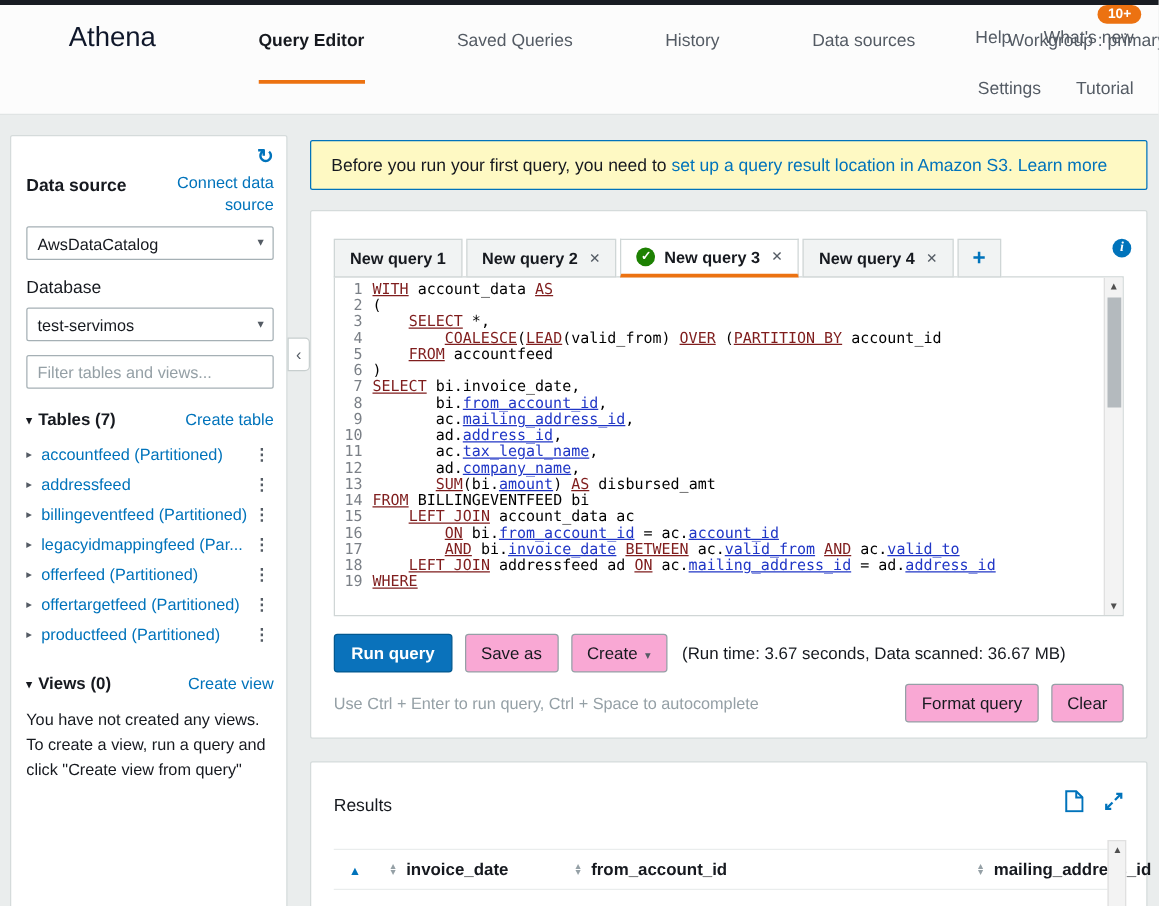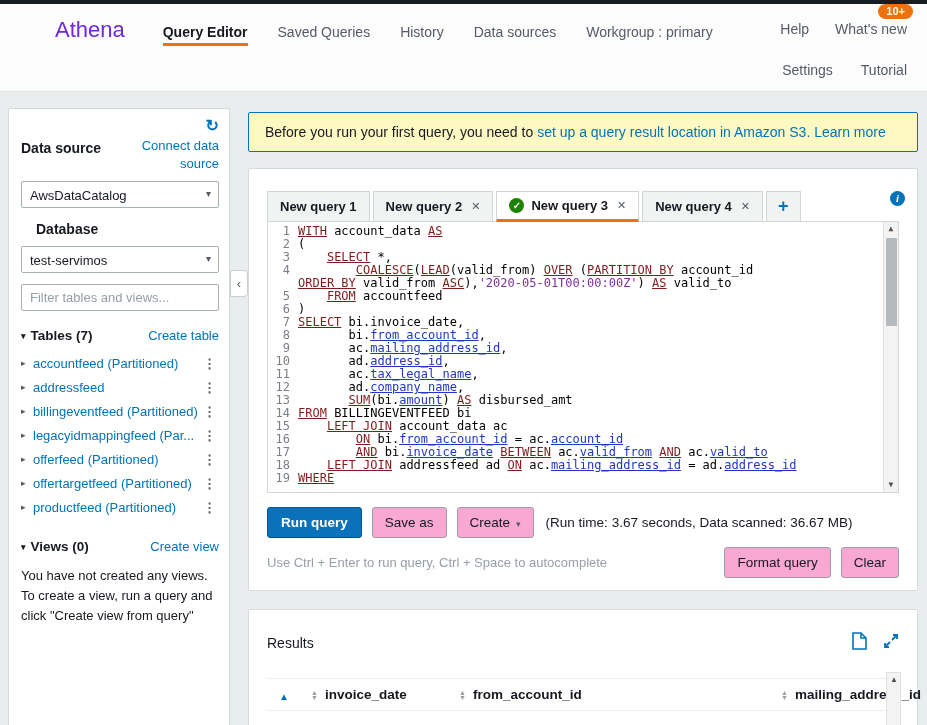--- a/index.html
+++ b/index.html
@@ -3,42 +3,42 @@
 <meta charset="utf-8">
 <style>
   * { margin:0; padding:0; box-sizing:border-box; }
   html,body { width:927px; height:725px; }
   body { font-family:"Liberation Sans", sans-serif; background:#eaeded; overflow:hidden; position:relative; color:#16191f; }
 
   
   .topstrip { position:absolute; top:0; left:0; right:0; height:4px; background:#181c23; z-index:5; }
   header { position:absolute; top:4px; left:0; right:0; height:88px; background:#fcfcfc; border-bottom:1px solid #e0e4e4; }
   .hrow1 { display:flex; align-items:baseline; padding:13px 0 0 55px; }
-  .logo { font-size:22px; color:#6d28d9; margin-right:38px; }
+  .logo { font-size:22px; color:#0f172a; margin-right:38px; }
   .mainnav { display:flex; align-items:baseline; }
-  .navitem { font-size:14px; color:#545b64; margin-right:30px; padding-bottom:3px; cursor:pointer; white-space:nowrap; }
+  .navitem { font-size:14px; color:#545b64; margin-right:30px; padding-bottom:24px; cursor:pointer; white-space:nowrap;margin-left:44px; }
   .navitem.active { color:#16191f; font-weight:bold; border-bottom:3px solid #ec7211; }
   .hright { position:absolute; top:17px; right:20px; display:flex; gap:26px; font-size:14px; color:#545b64; }
   .hlink { cursor:pointer; }
   .badge { position:absolute; top:4px; right:14px; background:#ec7211; color:#fff; font-size:11px; font-weight:bold; padding:1px 8px 2px; border-radius:9px; z-index:10; }
   .hrow2 { position:absolute; top:58px; right:20px; display:flex; gap:28px; font-size:14px; color:#545b64; }
 
   
   .content { position:absolute; top:92px; left:0; right:0; bottom:0; background:#eaeded; overflow:hidden; }
 
   
   .sidebar { position:absolute; top:16px; left:8px; width:222px; height:650px; background:#fff; border:1px solid #d5dbdb; border-radius:2px; padding:8px 10px 10px 12px; }
   .refresh-row { text-align:right; height:18px; }
   .refresh { color:#0073bb; font-size:16px; font-weight:bold; cursor:pointer; line-height:16px; display:inline-block; }
   .ds-row { display:flex; justify-content:space-between; margin-top:2px; }
   .ds-label { font-weight:bold; font-size:14px; padding-top:3px; }
   .connect-link { color:#0073bb; font-size:13px; text-align:right; width:102px; line-height:1.35; cursor:pointer; }
   .select { position:relative; margin-top:9px; height:27px; border:1px solid #a5b0b5; border-radius:2px; background:#fff; font-size:13px; padding:6px 20px 0 8px; cursor:pointer; white-space:nowrap; overflow:hidden; }
   .select .caret { position:absolute; right:7px; top:6px; color:#545b64; font-size:10px; }
-  .db-label { font-weight:bold; font-size:14px; margin-top:13px;margin-left:15px; }
+  .db-label { font-weight:normal; font-size:14px; margin-top:13px; }
   .filter { margin-top:11px; width:100%; height:27px; border:1px solid #a5b0b5; border-radius:2px; font-size:13px; padding:0 8px; color:#16191f; font-family:inherit; background:#fff; }
   .filter::placeholder { color:#95a0a6; }
   .sec-row { display:flex; justify-content:space-between; align-items:center; margin-top:17px; }
   .sec-title { font-size:13.5px; font-weight:bold; display:flex; align-items:center; }
   .sec-caret { font-size:9px; margin-right:5px; color:#16191f; cursor:pointer; }
   .sec-link { color:#0073bb; font-size:13px; cursor:pointer; }
   .tables-list { margin-top:8px; }
   .titem { display:flex; align-items:center; height:24px; }
   .tcaret { color:#545b64; font-size:9px; width:12px; flex:none; cursor:pointer; }
   .tlabel { color:#0073bb; font-size:13px; flex:1; white-space:nowrap; overflow:hidden; cursor:pointer; }
@@ -250,24 +250,20 @@
               <span class="ln">2</span>
               <span class="ctext"><span class="tok-pl">(</span></span>
             </div>
             <div class="crow">
               <span class="ln">3</span>
               <span class="ctext"><span class="tok-pl">    </span><span class="tok-kw">SELECT</span><span class="tok-pl"> *,</span></span>
             </div>
             <div class="crow">
               <span class="ln">4</span>
               <span class="ctext"><span class="tok-pl">        </span><span class="tok-kw">COALESCE</span><span class="tok-pl">(</span><span class="tok-kw">LEAD</span><span class="tok-pl">(valid_from) </span><span class="tok-kw">OVER</span><span class="tok-pl"> (</span><span class="tok-kw">PARTITION BY</span><span class="tok-pl"> account_id</span></span>
-            </div>
-            <div class="crow">
-              <span class="ln"></span>
-              <span class="ctext"><span class="tok-kw">ORDER BY</span><span class="tok-pl"> valid_from </span><span class="tok-kw">ASC</span><span class="tok-pl">),</span><span class="tok-str">'2020-05-01T00:00:00Z'</span><span class="tok-pl">) </span><span class="tok-kw">AS</span><span class="tok-pl"> valid_to</span></span>
             </div>
             <div class="crow">
               <span class="ln">5</span>
               <span class="ctext"><span class="tok-pl">    </span><span class="tok-kw">FROM</span><span class="tok-pl"> accountfeed</span></span>
             </div>
             <div class="crow">
               <span class="ln">6</span>
               <span class="ctext"><span class="tok-pl">)</span></span>
             </div>
             <div class="crow">

